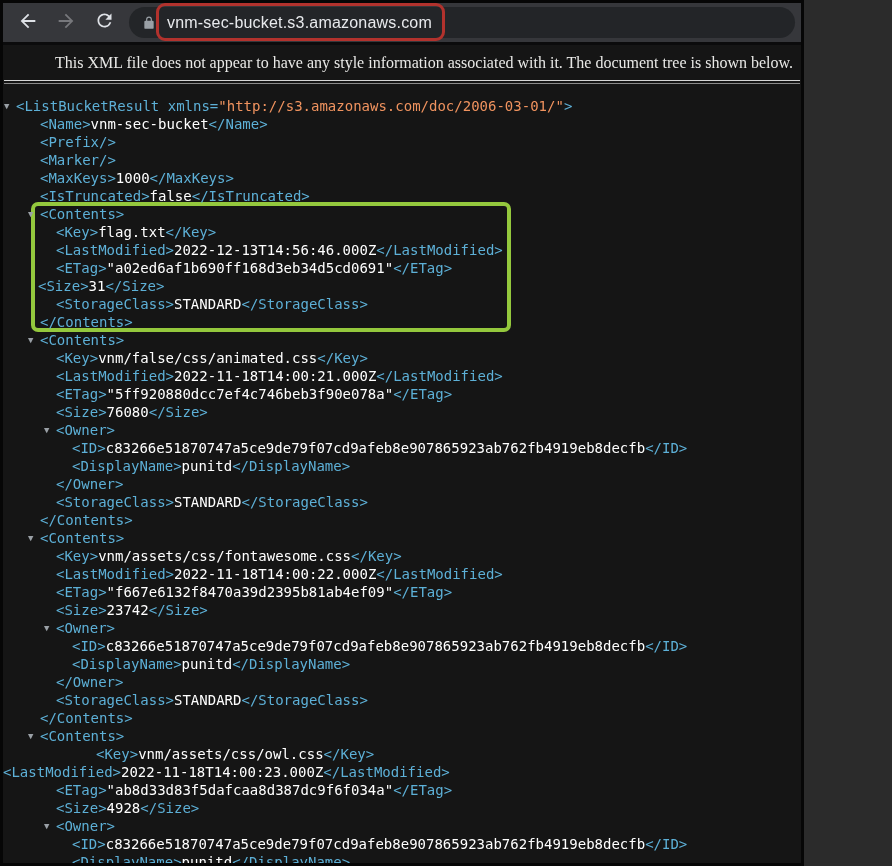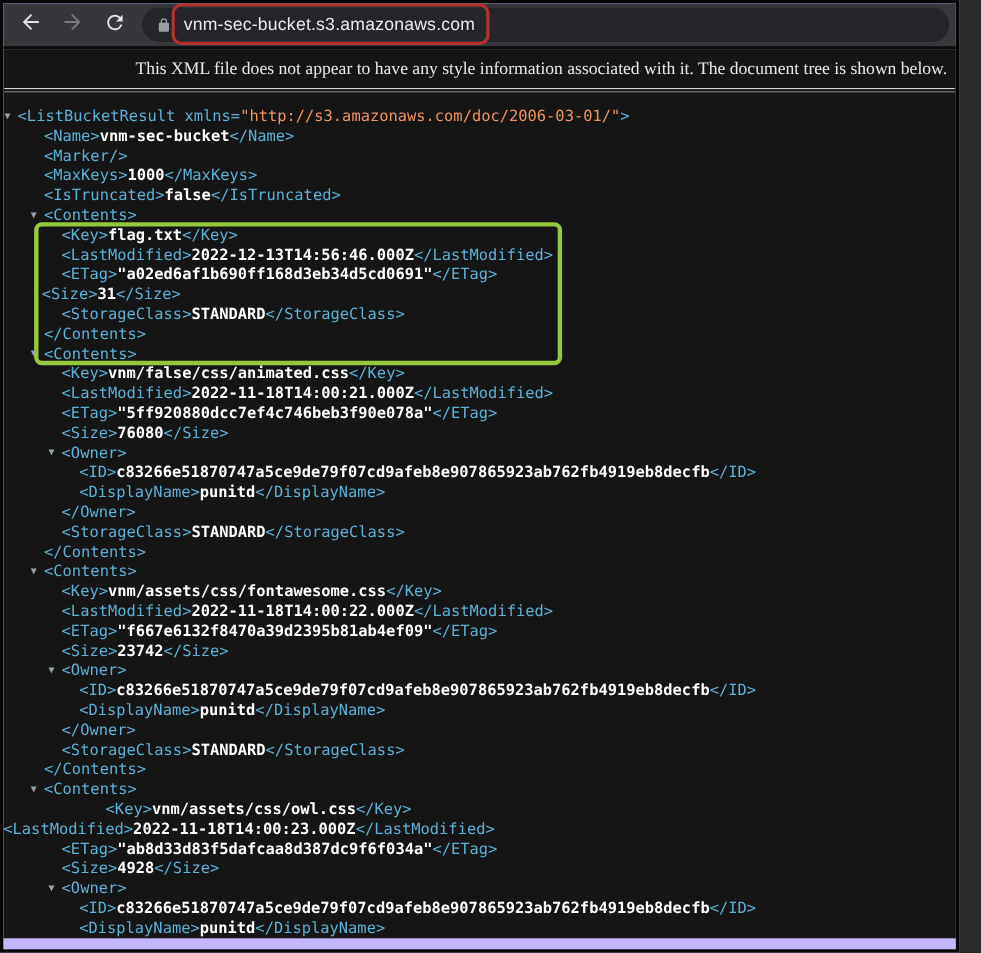--- a/index.html
+++ b/index.html
@@ -1,18 +1,18 @@
 <!DOCTYPE html>
 <html style="--tag: #5db0d7; --val: #f0935f; --txt: #ffffff; --arrow: #9aa0a6; --green: #94c83d; --red: #b2322d;"><head>
 <meta charset="utf-8">
 <style>
   html,body{margin:0;padding:0;background:#2b2b2b;}
   .frame{
-    position:relative;width:872px;height:866px;box-sizing:border-box;
-    border:3px solid #060606;background:#c4b5fd;overflow:hidden;
+    position:relative;width:804px;height:866px;box-sizing:border-box;
+    border:3px solid #060606;background:#3b82f6;overflow:hidden;
     font-family:"Liberation Sans",sans-serif;
   }
   
   .toolbar{
     position:relative;height:42px;background:#36373b;
     border-bottom:3px solid #0b0b0c;
     display:flex;align-items:center;padding-left:12px;box-sizing:border-box;
   }
   .nav-btn{width:26px;height:26px;display:flex;align-items:center;justify-content:center;
     margin-right:12px;border-radius:50%;flex:0 0 auto;cursor:pointer;}
@@ -35,21 +35,21 @@
   .rule{height:2px;margin:8px 1px 0 1px;border-top:1px solid #d6d6d6;border-bottom:1px solid #8a8a8a;background:#151515;}
   
   .xml{
     position:relative;margin-top:13px;
     font-family:"DejaVu Sans Mono",monospace;font-size:14px;
   }
   .line{position:relative;height:18px;line-height:18px;white-space:pre;}
   .arrow{position:absolute;top:0;font-size:9px;color:var(--arrow,#9aa0a6);line-height:18px;cursor:pointer;}
   .tag{color:var(--tag,#5db0d7);}
   .val{color:var(--val,#f0935f);}
-  .txt{color:var(--txt,#ffffff);font-weight:bold;}
+  .txt{color:var(--txt,#ffffff);font-weight:normal;}
   .green-box{
     position:absolute;left:28px;top:105px;width:480px;height:130px;
     border:4px solid var(--green,#94c83d);border-radius:7px;pointer-events:none;box-sizing:border-box;
   }
 </style>
 </head>
 <body>
 
 <div class="frame">
 
@@ -86,20 +86,21 @@
     </div>
   </div>
 
   <div class="page">
     <div class="notice">This XML file does not appear to have any style information associated with it. The document tree is shown below.</div>
     <div class="rule"></div>
     <div class="xml" id="xml-root">
       <div class="green-box" id="green-box"></div>
     <div class="line" style="padding-left: 13px;"><span class="arrow" style="left: 1px;">▼</span><span class="tag">&lt;ListBucketResult xmlns=</span><span class="val">"http://s3.amazonaws.com/doc/2006-03-01/"</span><span class="tag">&gt;</span></div>
         <div class="line" style="padding-left: 37px;"><span class="tag">&lt;Name&gt;</span><span class="txt">vnm-sec-bucket</span><span class="tag">&lt;/Name&gt;</span></div>
+        <div class="line" style="padding-left: 37px;"><span class="tag">&lt;Prefix/&gt;</span></div>
         <div class="line" style="padding-left: 37px;"><span class="tag">&lt;Marker/&gt;</span></div>
         <div class="line" style="padding-left: 37px;"><span class="tag">&lt;MaxKeys&gt;</span><span class="txt">1000</span><span class="tag">&lt;/MaxKeys&gt;</span></div>
         <div class="line" style="padding-left: 37px;"><span class="tag">&lt;IsTruncated&gt;</span><span class="txt">false</span><span class="tag">&lt;/IsTruncated&gt;</span></div>
         <div class="line" style="padding-left: 37px;"><span class="arrow" style="left: 25px;">▼</span><span class="tag">&lt;Contents&gt;</span></div>
         <div class="line" style="padding-left: 53px;"><span class="tag">&lt;Key&gt;</span><span class="txt">flag.txt</span><span class="tag">&lt;/Key&gt;</span></div>
         <div class="line" style="padding-left: 53px;"><span class="tag">&lt;LastModified&gt;</span><span class="txt">2022-12-13T14:56:46.000Z</span><span class="tag">&lt;/LastModified&gt;</span></div>
         <div class="line" style="padding-left: 53px;"><span class="tag">&lt;ETag&gt;</span><span class="txt">"a02ed6af1b690ff168d3eb34d5cd0691"</span><span class="tag">&lt;/ETag&gt;</span></div>
         <div class="line" style="padding-left: 35px;"><span class="tag">&lt;Size&gt;</span><span class="txt">31</span><span class="tag">&lt;/Size&gt;</span></div>
         <div class="line" style="padding-left: 53px;"><span class="tag">&lt;StorageClass&gt;</span><span class="txt">STANDARD</span><span class="tag">&lt;/StorageClass&gt;</span></div>
         <div class="line" style="padding-left: 37px;"><span class="tag">&lt;/Contents&gt;</span></div>

